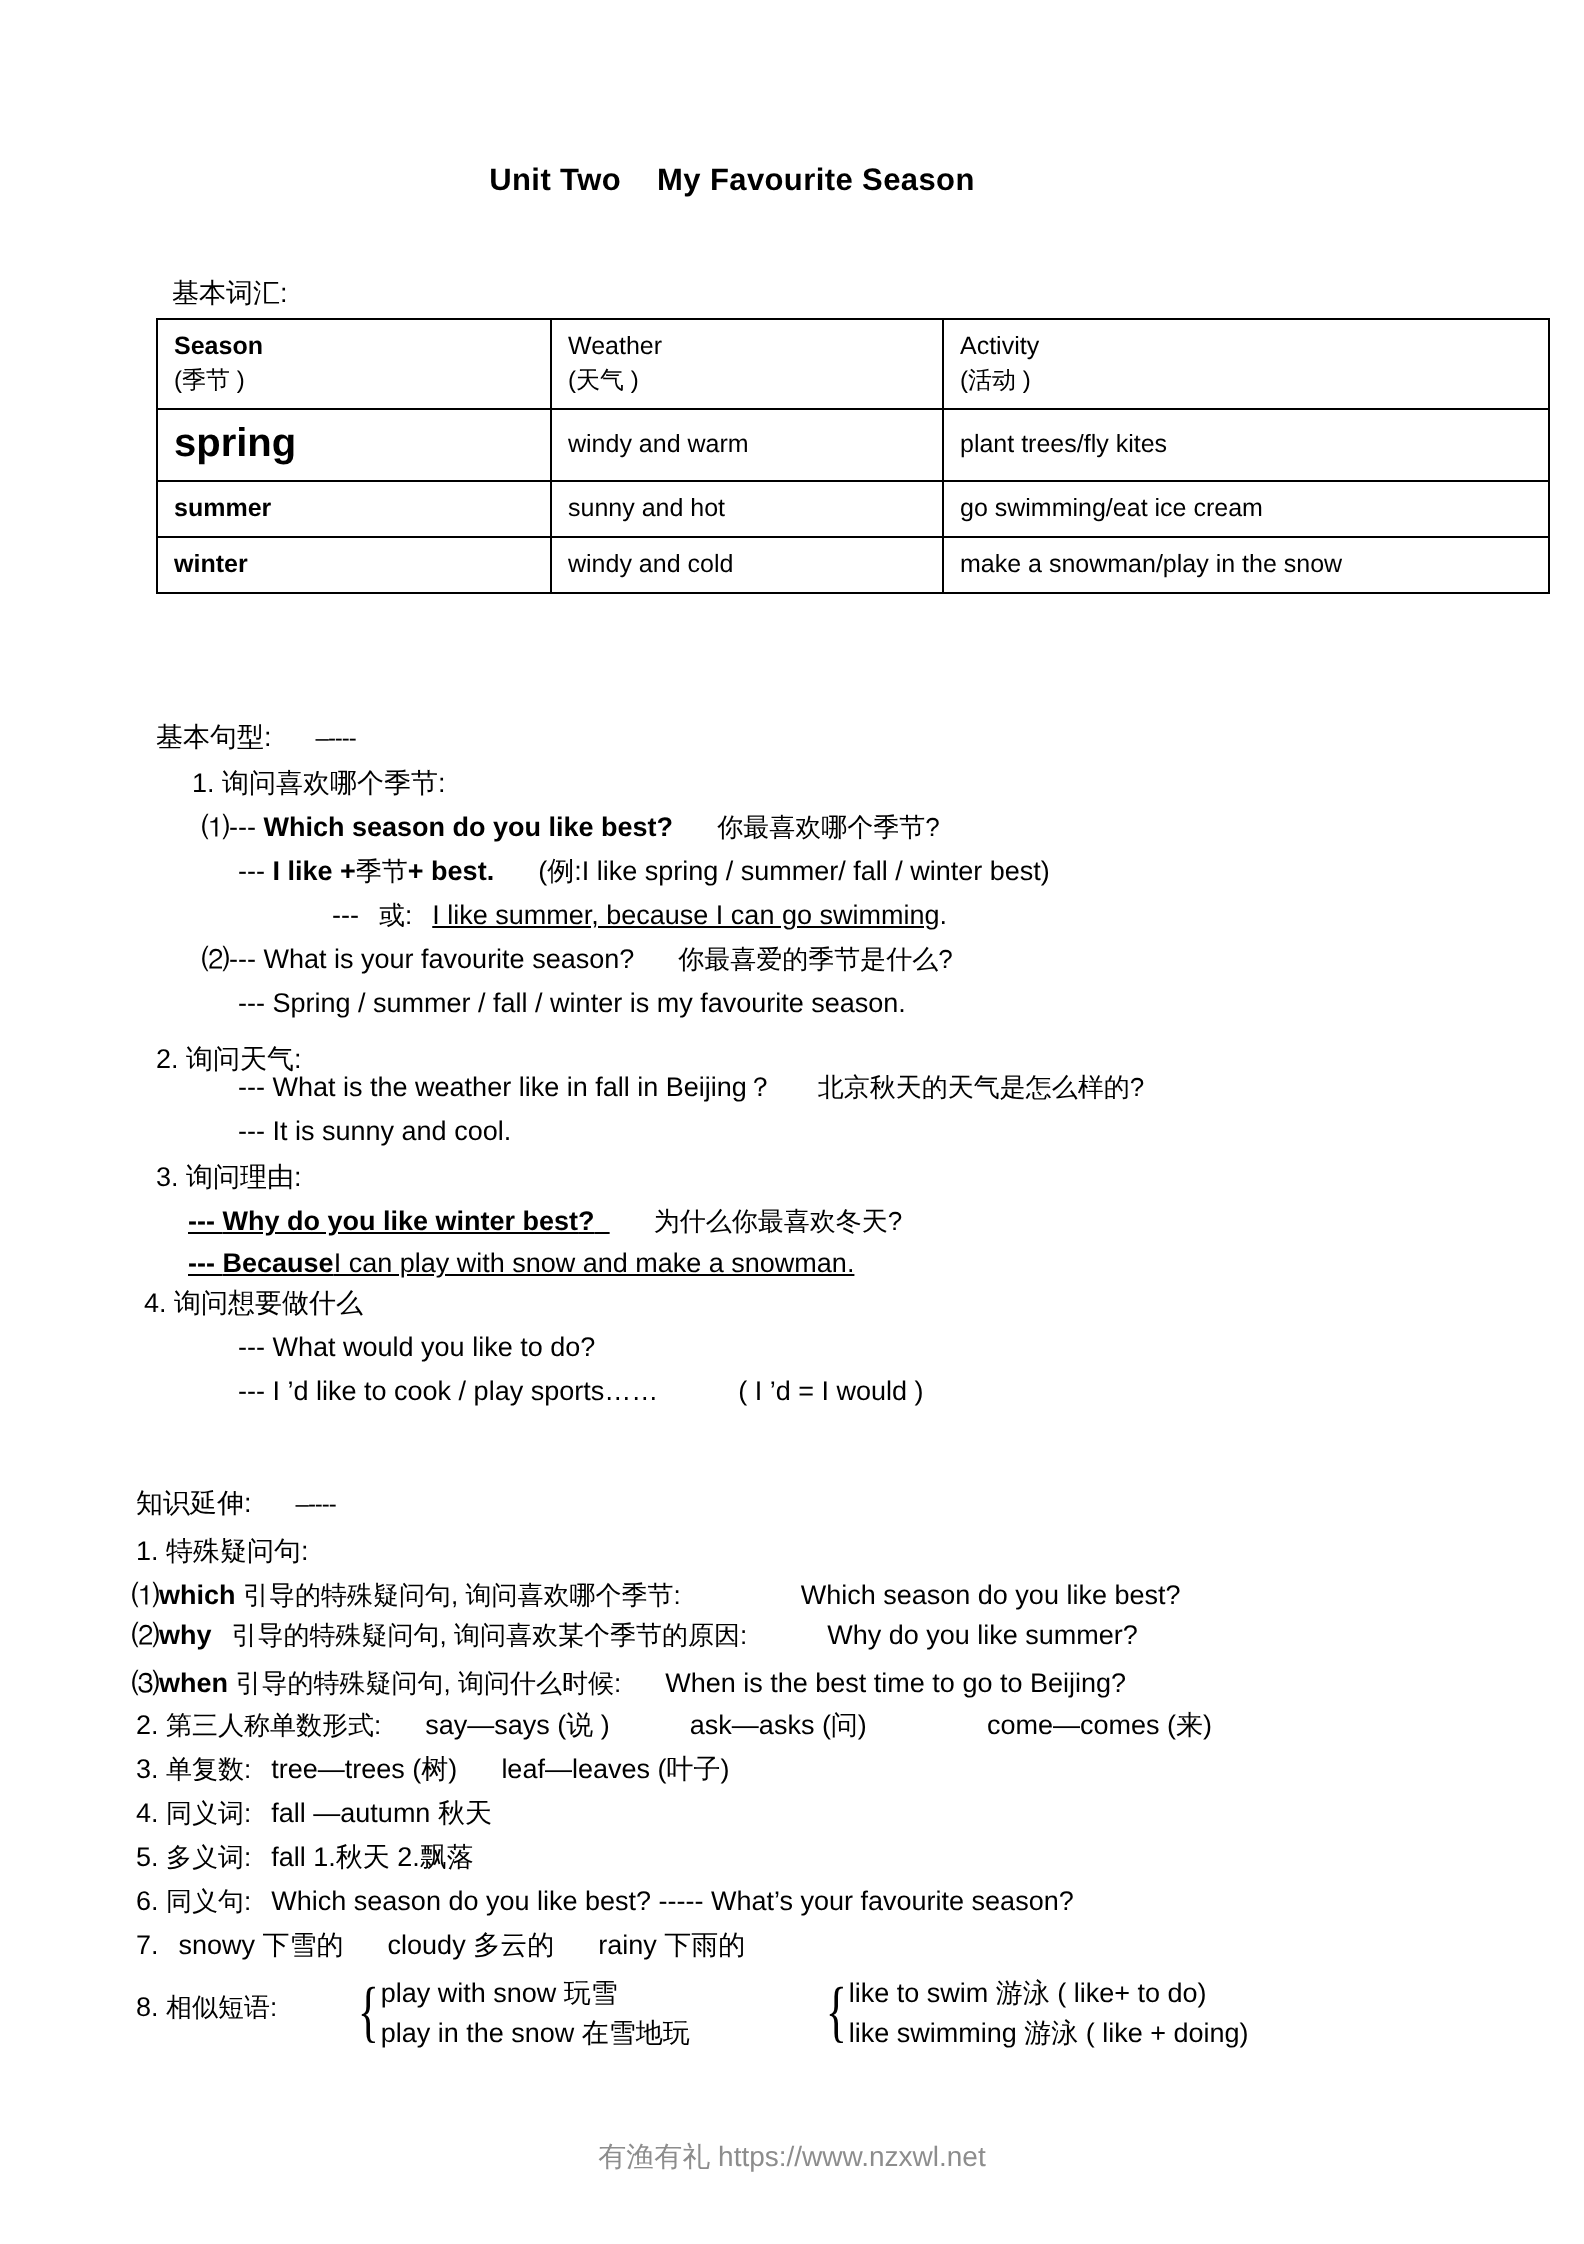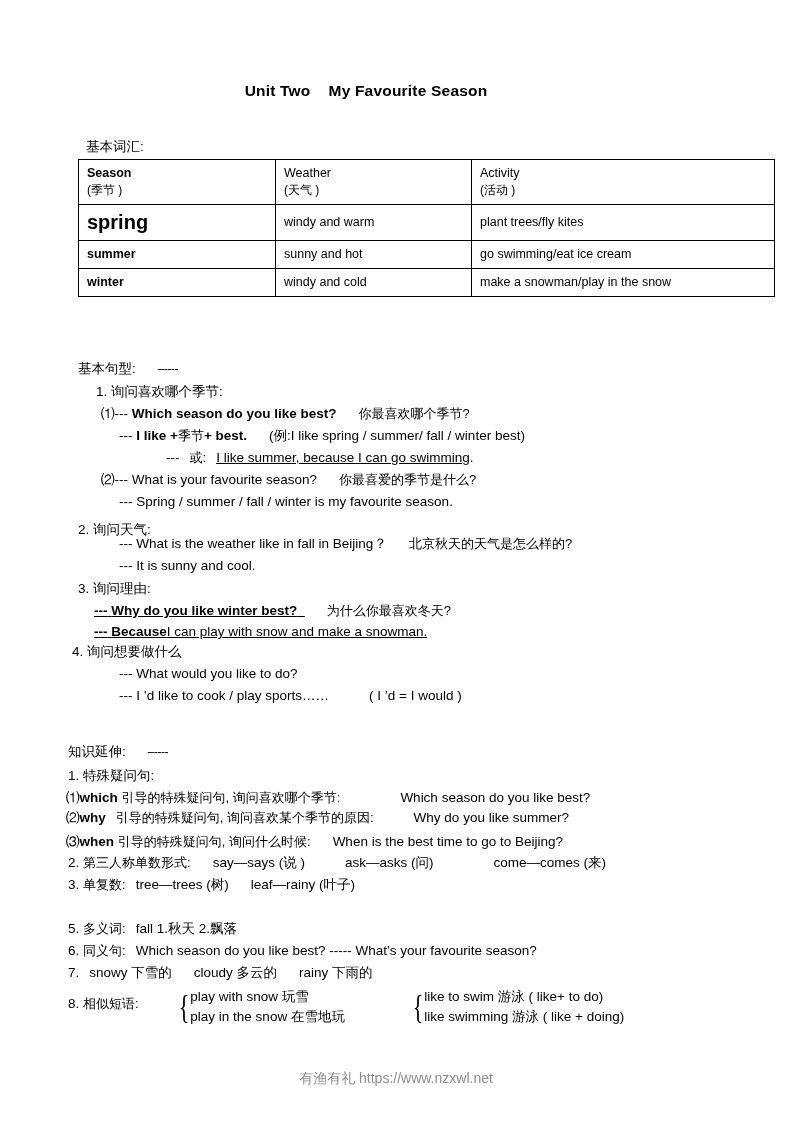--- a/index.html
+++ b/index.html
@@ -246,23 +246,26 @@
 
   <div class="block" style="top:831px; left:66px;">
     <span>⑶</span><span class="b">when</span>&nbsp;<span class="cn">引导的特殊疑问句, 询问什么时候:</span><span class="sp-m"></span><span>When is the best time to go to Beijing?</span>
   </div>
 
   <div class="block" style="top:852px; left:68px;">
     <span>2.</span>&nbsp;<span class="cn">第三人称单数形式:</span><span class="sp-m"></span><span>say—says (说 )</span><span class="sp-l"></span><span>ask—asks (问)</span><span class="sp-xl"></span><span>come—comes (来)</span>
   </div>
 
   <div class="block" style="top:874px; left:68px;">
-    <span>3.</span>&nbsp;<span class="cn">单复数:</span><span class="sp-s"></span><span>tree—trees (树)</span><span class="sp-m"></span><span>leaf—rainy (叶子)</span>
-  </div>
-
+    <span>3.</span>&nbsp;<span class="cn">单复数:</span><span class="sp-s"></span><span>tree—trees (树)</span><span class="sp-m"></span><span>leaf—leaves (叶子)</span>
+  </div>
+
+  <div class="block" style="top:896px; left:68px;">
+    <span>4.</span>&nbsp;<span class="cn">同义词:</span><span class="sp-s"></span><span>fall —autumn  秋天</span>
+  </div>
 
   <div class="block" style="top:918px; left:68px;">
     <span>5.</span>&nbsp;<span class="cn">多义词:</span><span class="sp-s"></span><span>fall 1.秋天 2.飘落</span>
   </div>
 
   <div class="block" style="top:940px; left:68px;">
     <span>6.</span>&nbsp;<span class="cn">同义句:</span><span class="sp-s"></span><span>Which season do you like best? ----- What’s your favourite season?</span>
   </div>
 
   <div class="block" style="top:962px; left:68px;">

